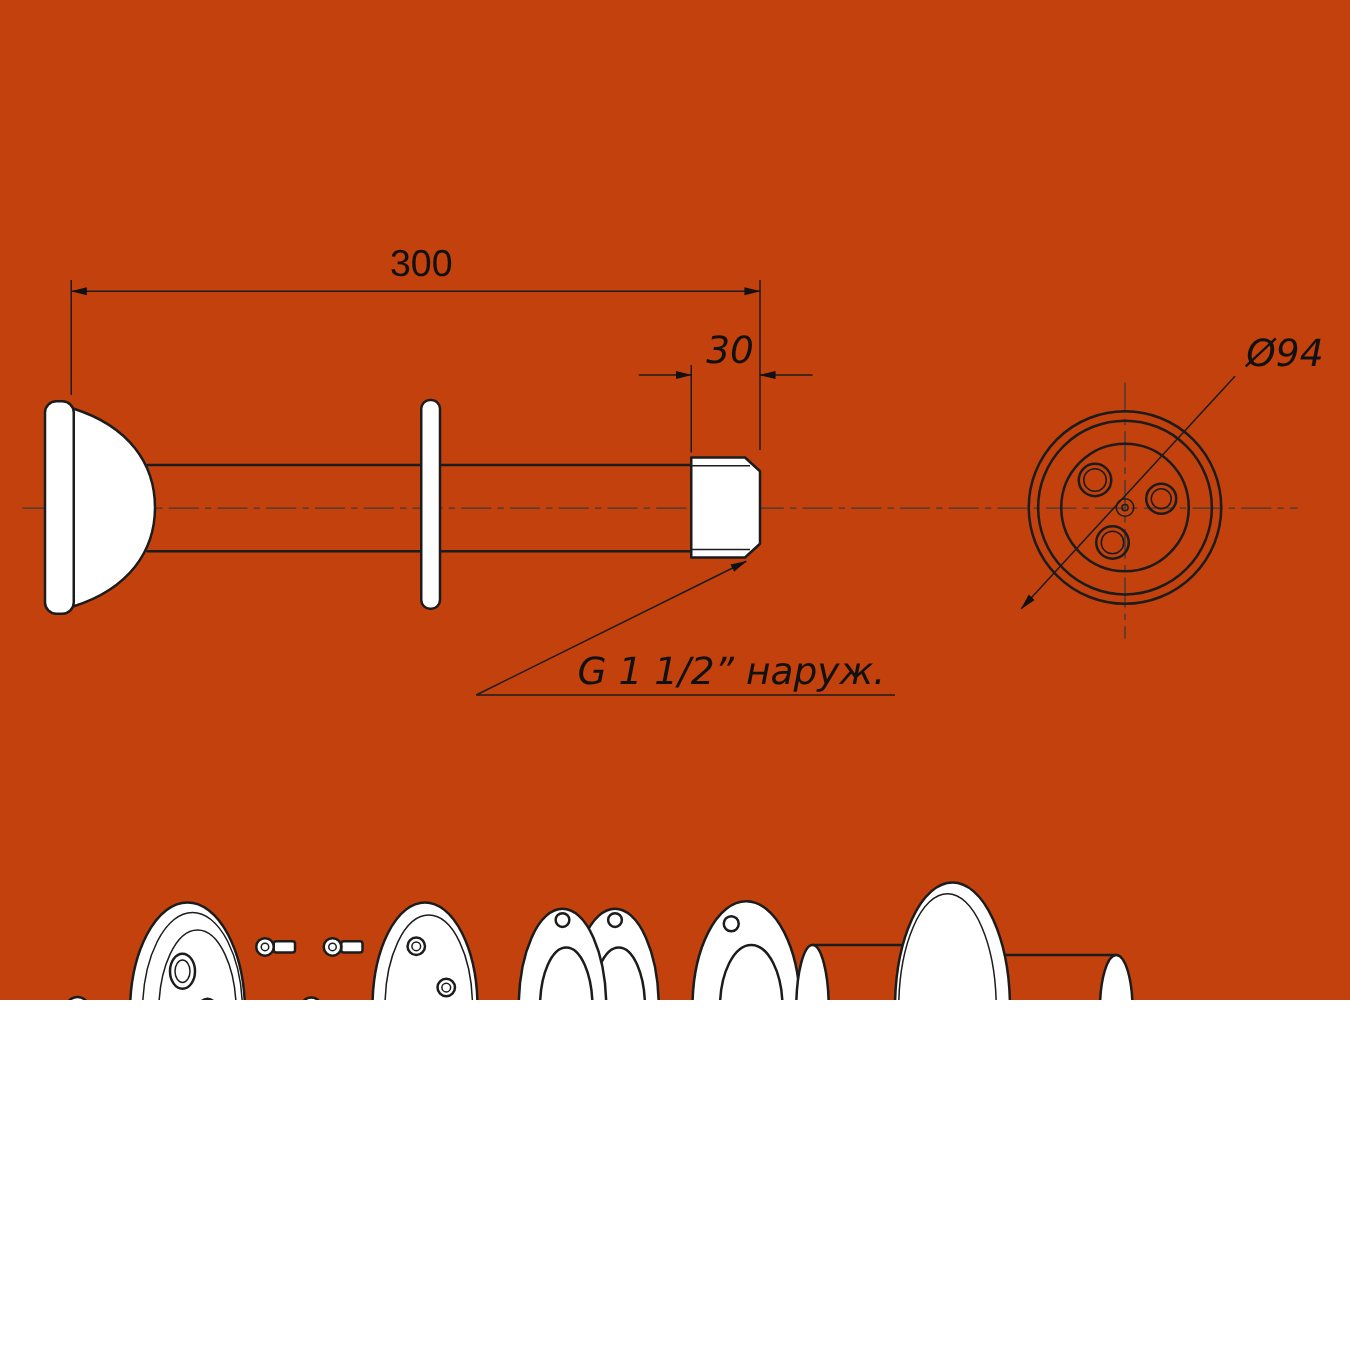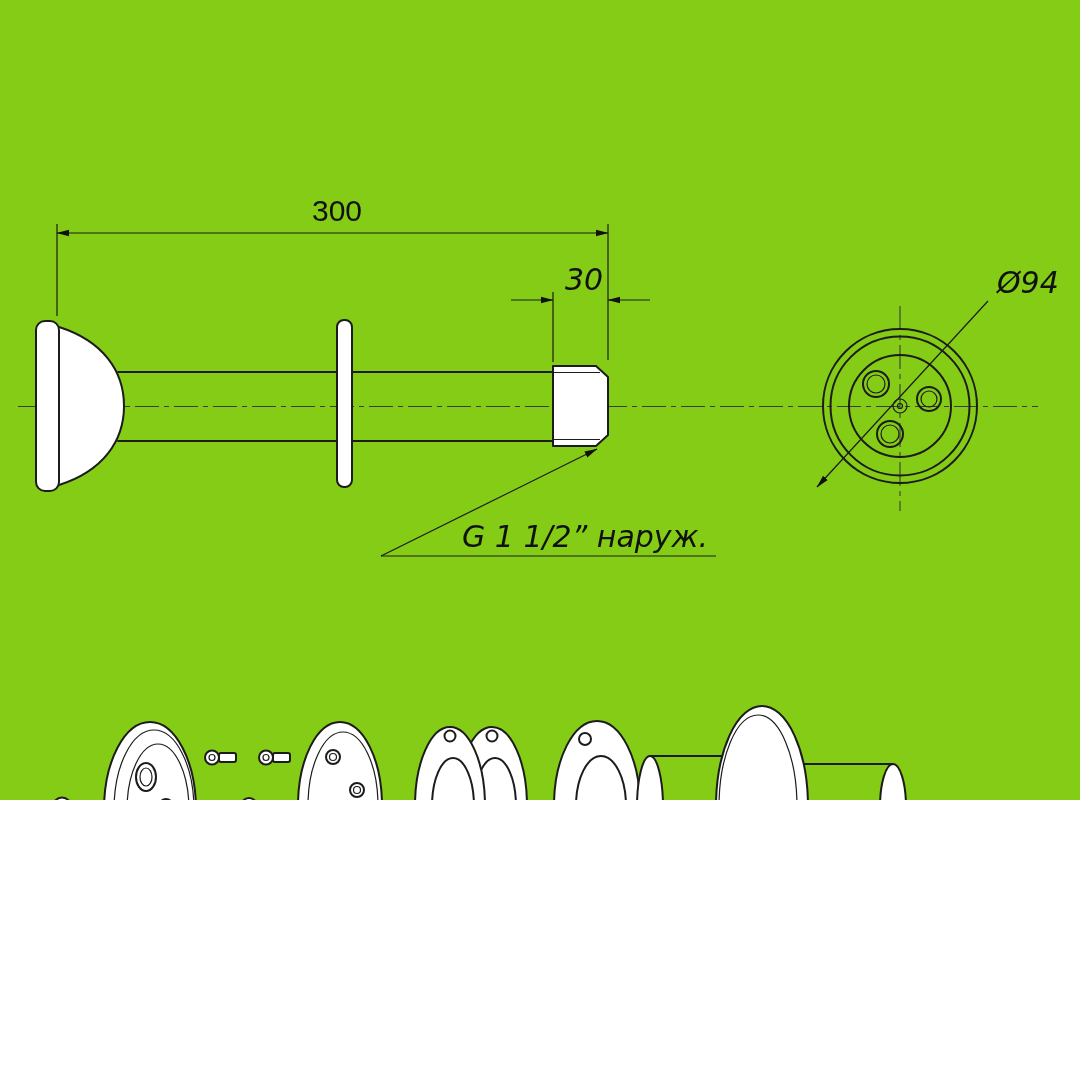--- a/index.html
+++ b/index.html
@@ -1,16 +1,16 @@
 <!DOCTYPE html>
 <html><head>
 <meta charset="utf-8">
 <style>
   html,body{margin:0;padding:0;background:#fff;}
-  .page{width:1080px;height:800px;background:#84cc16;position:relative;overflow:hidden;}
+  .page{width:1080px;height:800px;background:#c2410c;position:relative;overflow:hidden;}
   svg{display:block;}
   .ol  {fill:none;stroke:#1c1c1c;stroke-width:2;stroke-linejoin:round;stroke-linecap:round;}
   .olf {fill:#ffffff;stroke:#1c1c1c;stroke-width:2;stroke-linejoin:round;}
   .thin{fill:none;stroke:#1c1c1c;stroke-width:1.2;}
   .dim {fill:none;stroke:#1c1c1c;stroke-width:1.2;}
   .cl  {fill:none;stroke:#3c3c3c;stroke-width:1.1;stroke-dasharray:24 5 5 5;}
   .txt {font-family:"Liberation Sans",sans-serif;font-size:30px;fill:#111;}
   .it  {font-family:"DejaVu Sans",sans-serif;font-style:italic;font-size:30px;fill:#111;}
 </style>
 </head>

